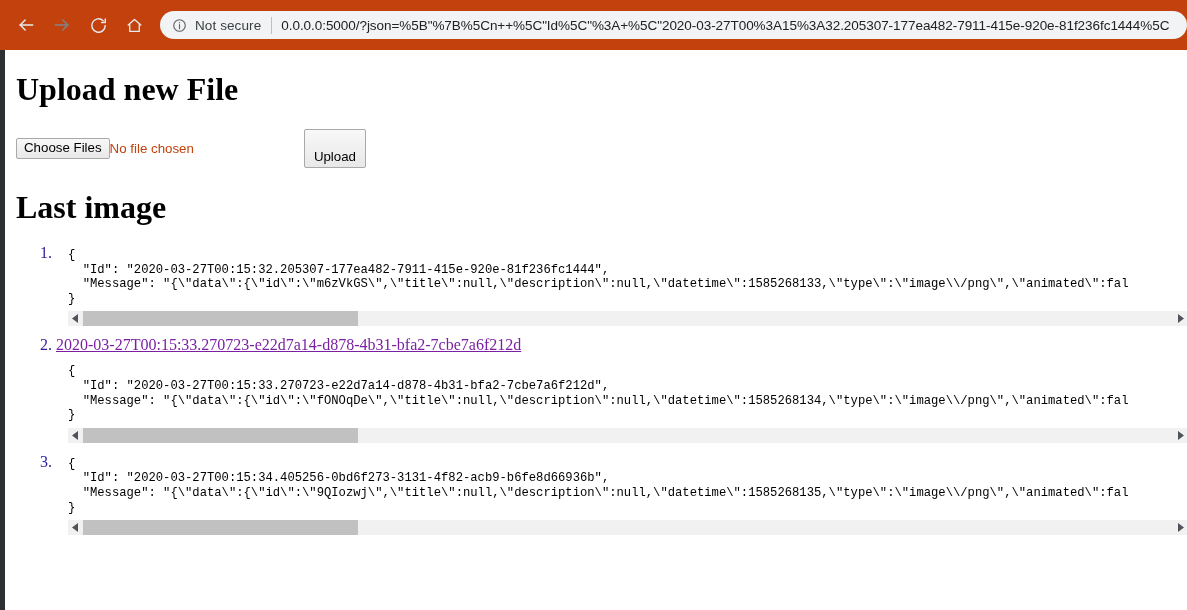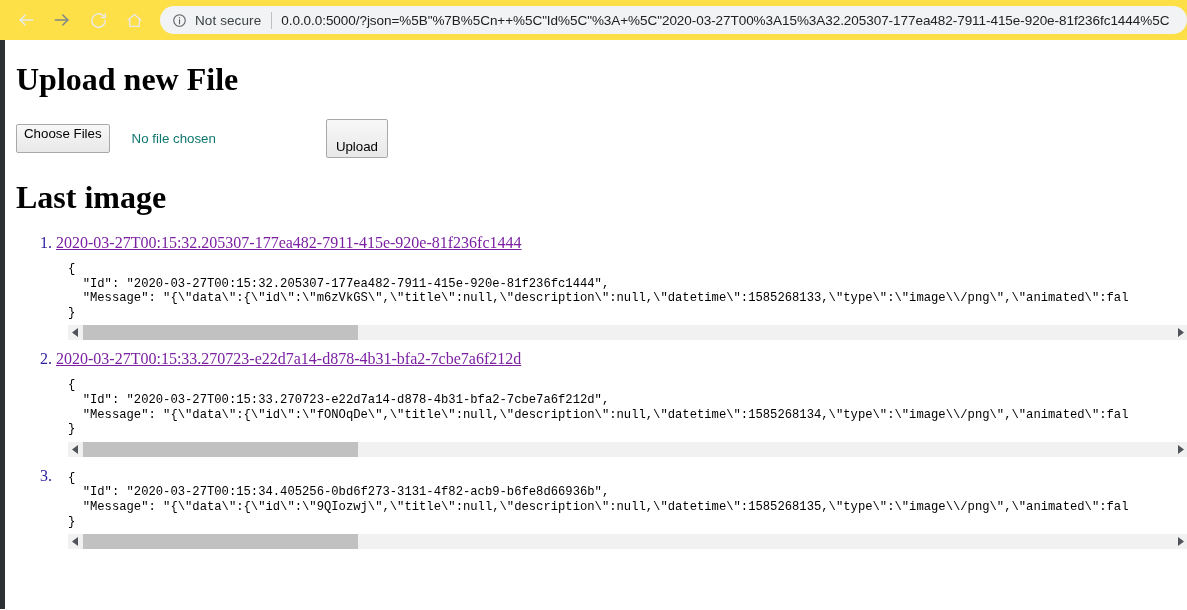--- a/index.html
+++ b/index.html
@@ -11,22 +11,22 @@
     height: 610px;
     overflow: hidden;
     background: #ffffff;
     font-family: "Liberation Serif", serif;
   }
 
   
   .browser-chrome {
     position: relative;
     width: 1187px;
-    height: 40px;
-    background: #fde047;
+    height: 50px;
+    background: #c2410c;
     display: flex;
     align-items: center;
     box-sizing: border-box;
     padding: 0 0 0 10px;
     overflow: hidden;
   }
   .nav-btn {
     width: 32px;
     height: 32px;
     display: flex;
@@ -127,27 +127,27 @@
     font-family: "Liberation Sans", sans-serif;
     font-size: 13.3px;
   }
   .choose-btn {
     background: linear-gradient(#f8f8f8, #e8e8e8);
     border: 1px solid #a9a9a9;
     border-radius: 2px;
     color: #000;
     font-family: "Liberation Sans", sans-serif;
     font-size: 13.3px;
-    padding: 2px 7px 11px 7px;
+    padding: 2px 7px 3px 7px;
     line-height: 14px;
     cursor: default;
   }
   .no-file {
-    color: #0f766e;
-    margin-left: 22px;
+    color: #c2410c;
+    margin-left: 0;
     font-family: "Liberation Sans", sans-serif;
     font-size: 13.3px;
   }
   .upload-btn {
     background: linear-gradient(#f8f8f8, #e8e8e8);
     border: 1px solid #a9a9a9;
     border-radius: 2px;
     color: #000;
     font-family: "Liberation Sans", sans-serif;
     font-size: 13.3px;
@@ -290,21 +290,20 @@
         <span class="no-file">No file chosen</span>
       </span>
       <button class="upload-btn">Upload</button>
     </div>
 
     <h1 class="section-title">Last image</h1>
 
     <ol class="upload-list">
 
       <li>
-        <a class="item-link">2020-03-27T00:15:32.205307-177ea482-7911-415e-920e-81f236fc1444</a>
         <div class="code-wrap">
           <pre class="code-block">{
   "Id": "2020-03-27T00:15:32.205307-177ea482-7911-415e-920e-81f236fc1444",
   "Message": "{\"data\":{\"id\":\"m6zVkGS\",\"title\":null,\"description\":null,\"datetime\":1585268133,\"type\":\"image\\/png\",\"animated\":fal
 }</pre>
           <div class="hscroll">
             <div class="hs-arrow">
               <span>
                 <svg width="7" height="9" viewBox="0 0 7 9">
                     <polygon points="6,0 6,9 0,4.5" fill="#50535a"></polygon>

